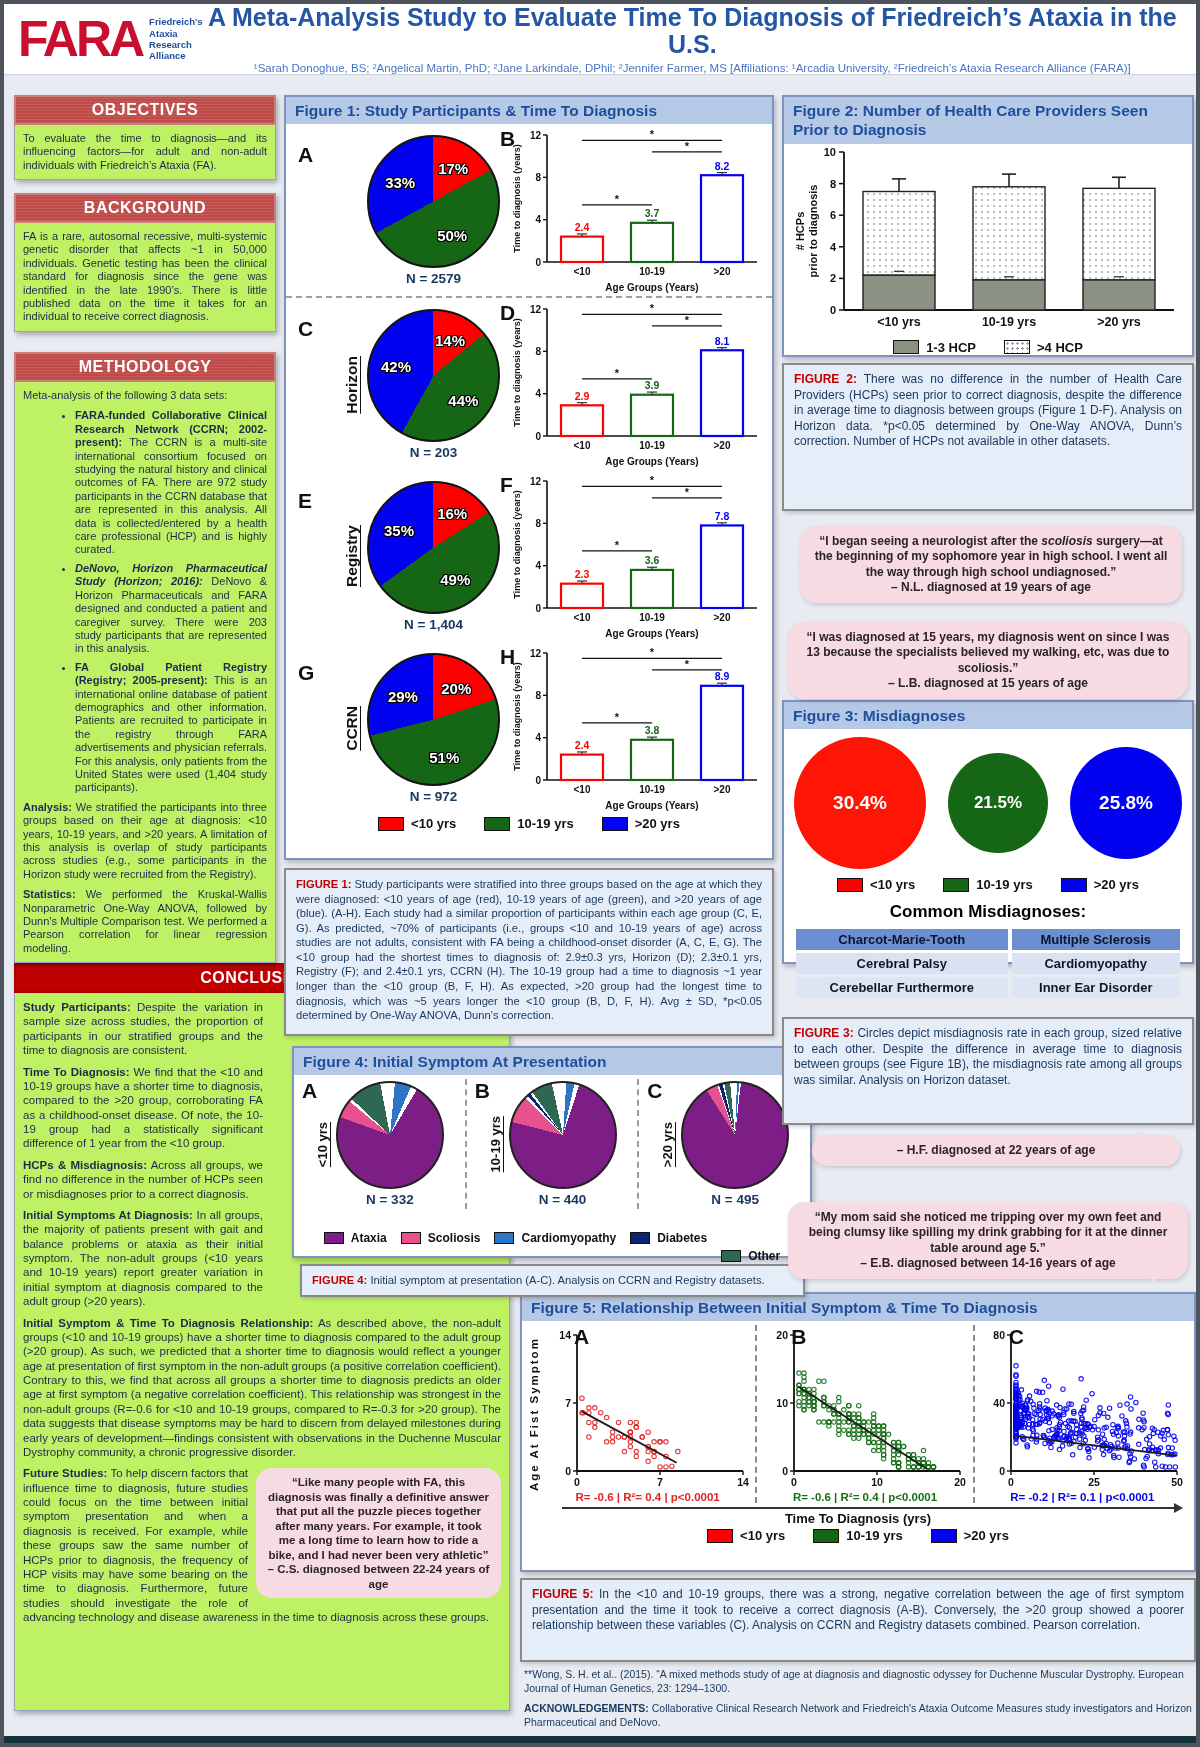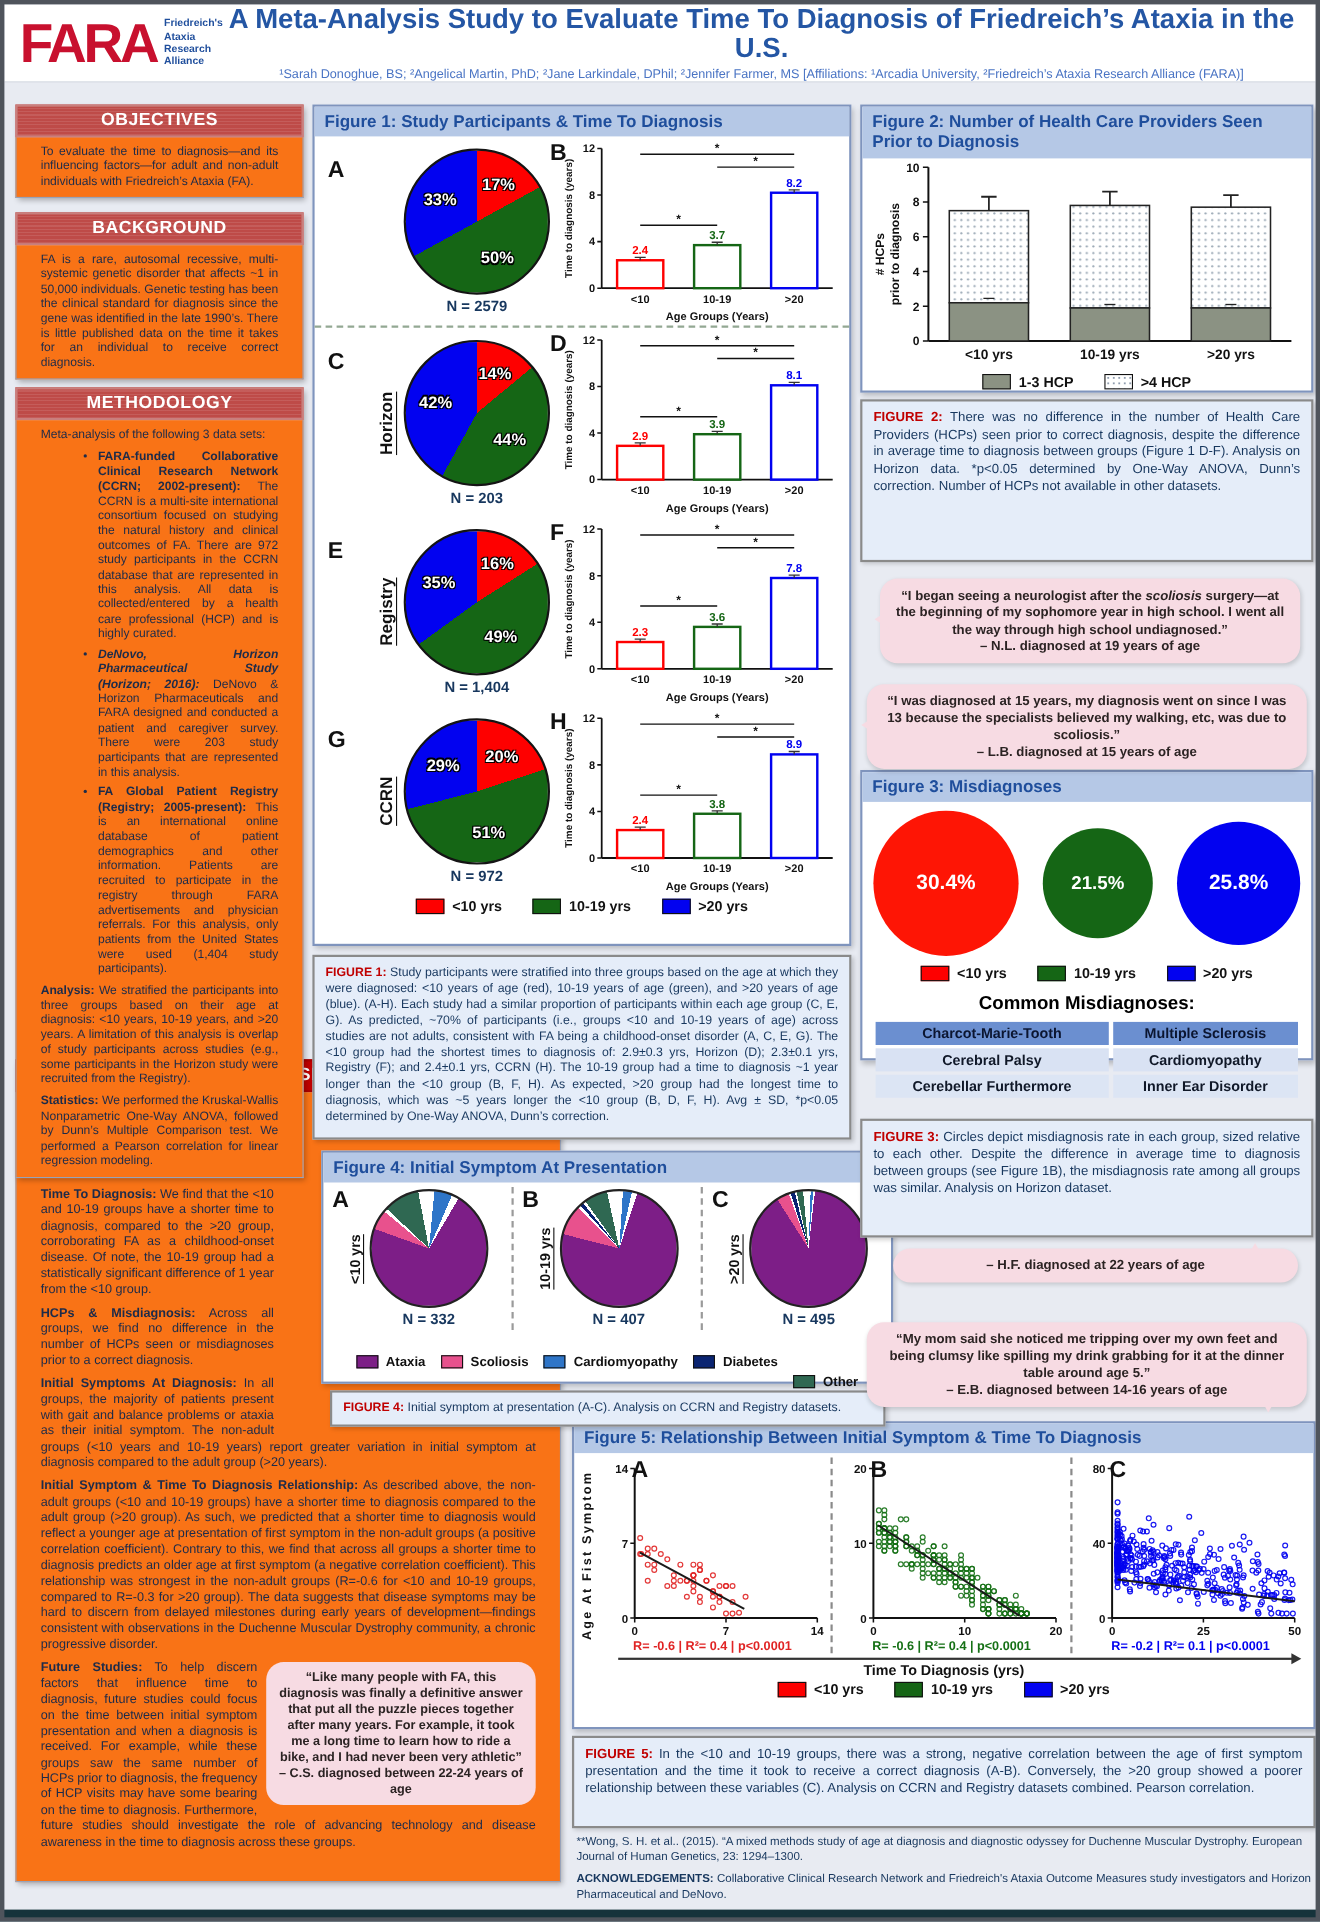--- a/index.html
+++ b/index.html
@@ -13,21 +13,21 @@
   .logo-word{font-size:50px;font-weight:800;color:#C8102E;letter-spacing:-3px;line-height:1;}
   .logo-sub{display:flex;flex-direction:column;font-size:9.5px;font-weight:bold;color:#1F4E9C;line-height:1.2;}
   .title-wrap{flex:1;text-align:center;}
   .poster-title{font-size:25px;font-weight:bold;color:#2456A4;margin:0 0 5px 0;line-height:1.05;}
   .authors{font-size:11.5px;color:#4a74c4;}
 
   
   .sec{position:absolute;z-index:2;box-shadow:2px 3px 5px rgba(0,0,0,.28);}
   .sec-head{background:#BE4B48;background-image:repeating-linear-gradient(0deg,rgba(255,255,255,.10) 0 1px,transparent 1px 3px);color:#fff;font-weight:bold;font-size:16px;text-align:center;padding:4px 0;letter-spacing:.5px;border:2px solid #c97f7d;}
   .sec-head.bright{background:#C00000;border-color:#a00;}
-  .sec-body{background:#f97316;border:1px solid #98a3ba;border-top:none;padding:7px 22px;font-size:11px;line-height:1.22;color:#1c2b4a;text-align:justify;}
+  .sec-body{background:#bef264;border:1px solid #98a3ba;border-top:none;padding:7px 8px;font-size:11px;line-height:1.22;color:#1c2b4a;text-align:justify;}
   .sec-body p{margin:0 0 7px 0;}
   .sec-body p:last-child{margin-bottom:0;}
   .sec-body ul{margin:0 0 6px 0;padding-left:15px;}
   .sec-body li{margin-bottom:5px;margin-left:37px;}
   .lead{font-weight:bold;}
   .lead.it{font-style:italic;}
 
   
   .figbox{position:absolute;background:#fff;border:2px solid #7f94bd;box-shadow:2px 3px 5px rgba(0,0,0,.22);z-index:5;box-sizing:border-box;}
   .figtitle{background:#B5C8E6;color:#1F4E9C;font-weight:bold;font-size:15.5px;padding:4px 9px;line-height:1.25;}
@@ -406,21 +406,21 @@
           <div class="pie-stack">
             <div class="pie" style="width: 108px; height: 108px; background: conic-gradient(rgb(255, 255, 255) 0%, rgb(255, 255, 255) 1.5%, rgb(46, 117, 200) 1.5%, rgb(46, 117, 200) 6.5%, rgb(255, 255, 255) 6.5%, rgb(255, 255, 255) 8.5%, rgb(125, 30, 135) 8.5%, rgb(125, 30, 135) 80.5%, rgb(232, 81, 141) 80.5%, rgb(232, 81, 141) 86%, rgb(255, 255, 255) 86%, rgb(255, 255, 255) 87%, rgb(47, 104, 82) 87%, rgb(47, 104, 82) 97%, rgb(255, 255, 255) 97%, rgb(255, 255, 255) 100%); border-color: rgb(34, 34, 34);"></div>
             <div class="nlabel">N = 332</div>
           </div>
         </div>
         <div class="fig4-panel">
           <div class="panel-letter">B</div>
           <div class="dataset-label">10-19 yrs</div>
           <div class="pie-stack">
             <div class="pie" style="width: 108px; height: 108px; background: conic-gradient(rgb(255, 255, 255) 0%, rgb(255, 255, 255) 1%, rgb(46, 117, 200) 1%, rgb(46, 117, 200) 3.5%, rgb(255, 255, 255) 3.5%, rgb(255, 255, 255) 5%, rgb(125, 30, 135) 5%, rgb(125, 30, 135) 79%, rgb(232, 81, 141) 79%, rgb(232, 81, 141) 87.5%, rgb(255, 255, 255) 87.5%, rgb(255, 255, 255) 88.3%, rgb(10, 36, 114) 88.3%, rgb(10, 36, 114) 89.3%, rgb(255, 255, 255) 89.3%, rgb(255, 255, 255) 90.1%, rgb(47, 104, 82) 90.1%, rgb(47, 104, 82) 96.6%, rgb(255, 255, 255) 96.6%, rgb(255, 255, 255) 100%); border-color: rgb(34, 34, 34);"></div>
-            <div class="nlabel">N = 407</div>
+            <div class="nlabel">N = 440</div>
           </div>
         </div>
         <div class="fig4-panel">
           <div class="panel-letter">C</div>
           <div class="dataset-label">&gt;20 yrs</div>
           <div class="pie-stack">
             <div class="pie" style="width: 108px; height: 108px; background: conic-gradient(rgb(255, 255, 255) 0%, rgb(255, 255, 255) 0.6%, rgb(46, 117, 200) 0.6%, rgb(46, 117, 200) 1.3%, rgb(255, 255, 255) 1.3%, rgb(255, 255, 255) 1.8%, rgb(125, 30, 135) 1.8%, rgb(125, 30, 135) 91%, rgb(232, 81, 141) 91%, rgb(232, 81, 141) 94.5%, rgb(255, 255, 255) 94.5%, rgb(255, 255, 255) 95%, rgb(10, 36, 114) 95%, rgb(10, 36, 114) 96.2%, rgb(255, 255, 255) 96.2%, rgb(255, 255, 255) 96.7%, rgb(47, 104, 82) 96.7%, rgb(47, 104, 82) 98.5%, rgb(255, 255, 255) 98.5%, rgb(255, 255, 255) 100%); border-color: rgb(34, 34, 34);"></div>
             <div class="nlabel">N = 495</div>
           </div>
         </div>

